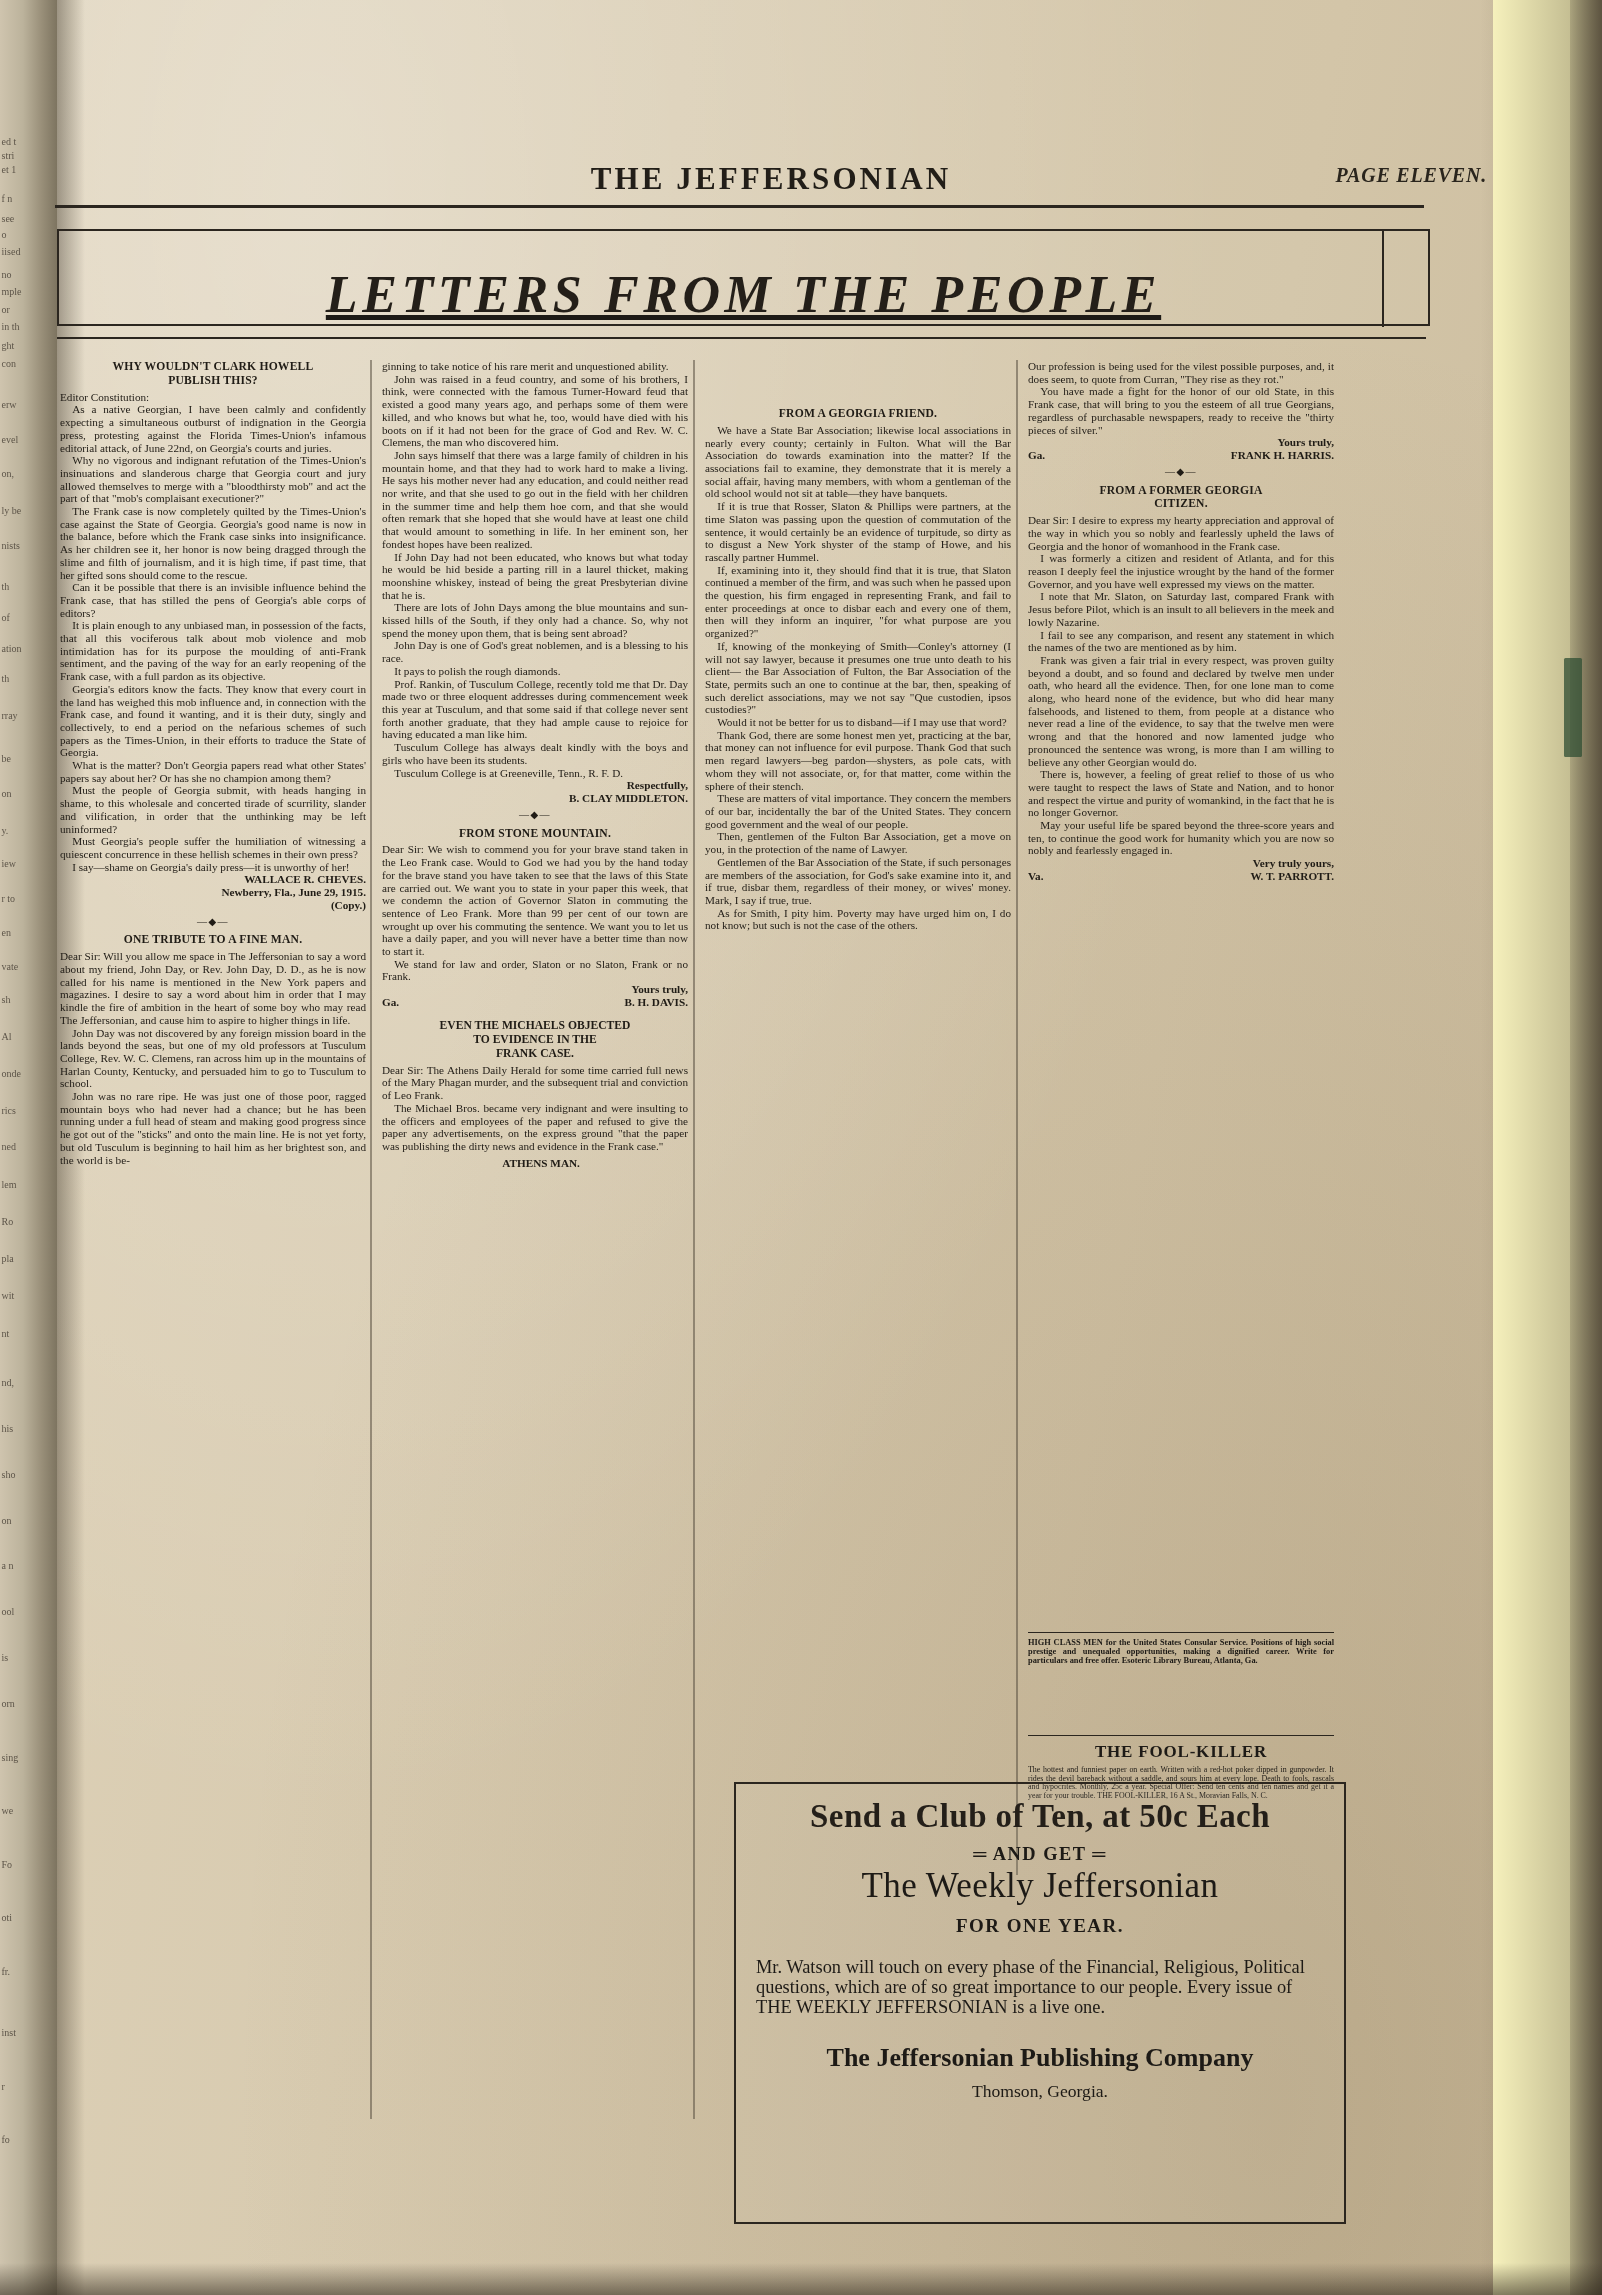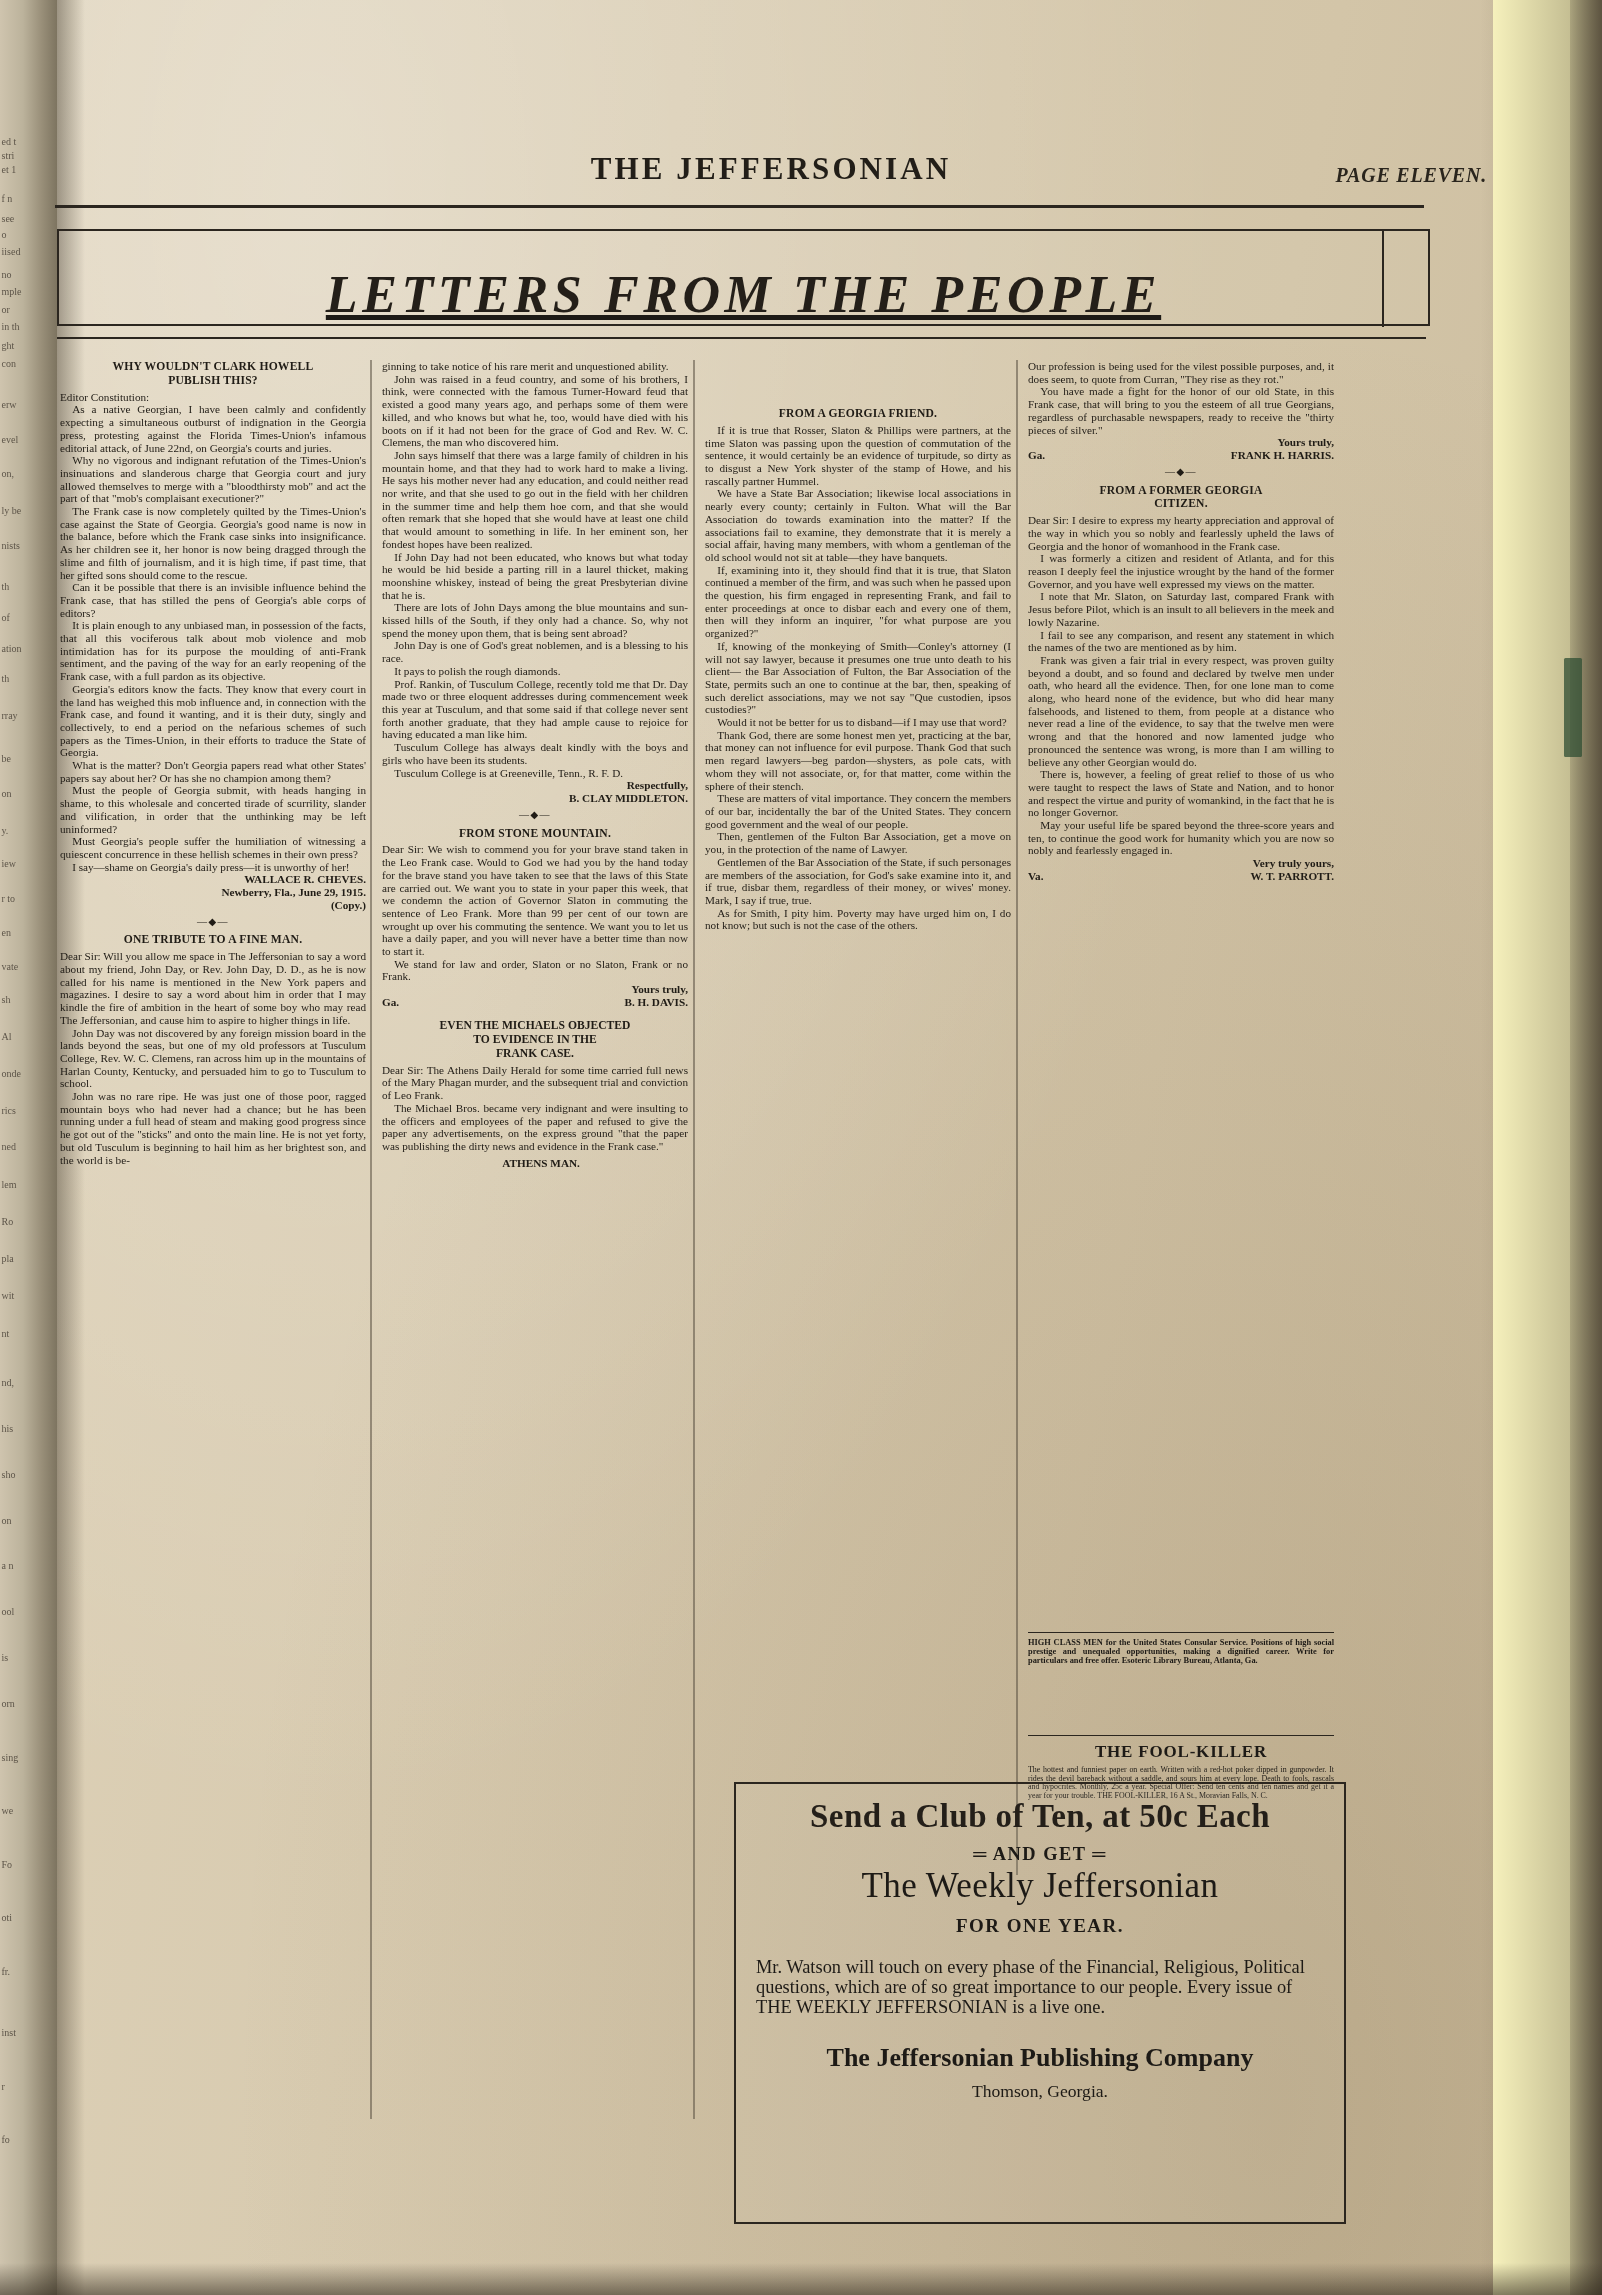--- a/index.html
+++ b/index.html
@@ -48,21 +48,21 @@
     position:absolute;right:0;top:0;width:32px;height:2295px;
     background:linear-gradient(270deg,#5c5340 0%, rgba(92,83,64,0.25) 100%);
   }
   #green-fleck{
     position:absolute;right:20px;top:658px;width:18.4px;height:99px;
     background:#2f4d33;opacity:.75;border-radius:1.5px;
   }
 
   
   #masthead{
-    position:absolute;left:113px;top:151px;width:1316px;
+    position:absolute;left:113px;top:161px;width:1316px;
     display:flex;align-items:flex-start;justify-content:center;
   }
   #mast-title{
     font-family:"Liberation Serif", serif;
     font-weight:bold;font-size:31px;letter-spacing:3.1px;
     color:#221e18;
   }
   #page-num{
     position:absolute;right:0;top:164px;
     font-family:"Liberation Serif", serif;
@@ -307,22 +307,22 @@
       <span>TO EVIDENCE IN THE</span><br>
       <span>FRANK CASE.</span>
     </div>
     <p class="noind">Dear Sir: The Athens Daily Herald for some time carried full news of the Mary Phagan murder, and the subsequent trial and conviction of Leo Frank.</p>
     <p>The Michael Bros. became very indignant and were insulting to the officers and employees of the paper and refused to give the paper any advertisements, on the express ground "that the paper was publishing the dirty news and evidence in the Frank case."</p>
     <p class="sigc" style="margin-top:4.6px;">ATHENS MAN.</p>
   </div>
 
   <div class="col" id="col3">
     <div class="hd">FROM A GEORGIA FRIEND.</div>
+    <p>We have a State Bar Association; likewise local associations in nearly every county; certainly in Fulton. What will the Bar Association do towards examination into the matter? If the associations fail to examine, they demonstrate that it is merely a social affair, having many members, with whom a gentleman of the old school would not sit at table—they have banquets.</p>
     <p>If it is true that Rosser, Slaton &amp; Phillips were partners, at the time Slaton was passing upon the question of commutation of the sentence, it would certainly be an evidence of turpitude, so dirty as to disgust a New York shyster of the stamp of Howe, and his rascally partner Hummel.</p>
-    <p>We have a State Bar Association; likewise local associations in nearly every county; certainly in Fulton. What will the Bar Association do towards examination into the matter? If the associations fail to examine, they demonstrate that it is merely a social affair, having many members, with whom a gentleman of the old school would not sit at table—they have banquets.</p>
     <p>If, examining into it, they should find that it is true, that Slaton continued a member of the firm, and was such when he passed upon the question, his firm engaged in representing Frank, and fail to enter proceedings at once to disbar each and every one of them, then will they inform an inquirer, "for what purpose are you organized?"</p>
     <p>If, knowing of the monkeying of Smith—Conley's attorney (I will not say lawyer, because it presumes one true unto death to his client— the Bar Association of Fulton, the Bar Association of the State, permits such an one to continue at the bar, then, speaking of such derelict associations, may we not say "Que custodien, ipsos custodies?"</p>
     <p>Would it not be better for us to disband—if I may use that word?</p>
     <p>Thank God, there are some honest men yet, practicing at the bar, that money can not influence for evil purpose. Thank God that such men regard lawyers—beg pardon—shysters, as pole cats, with whom they will not associate, or, for that matter, come within the sphere of their stench.</p>
     <p>These are matters of vital importance. They concern the members of our bar, incidentally the bar of the United States. They concern good government and the weal of our people.</p>
     <p>Then, gentlemen of the Fulton Bar Association, get a move on you, in the protection of the name of Lawyer.</p>
     <p>Gentlemen of the Bar Association of the State, if such personages are members of the association, for God's sake examine into it, and if true, disbar them, regardless of their money, or wives' money. Mark, I say if true, true.</p>
     <p>As for Smith, I pity him. Poverty may have urged him on, I do not know; but such is not the case of the others.</p>
   </div>
 

